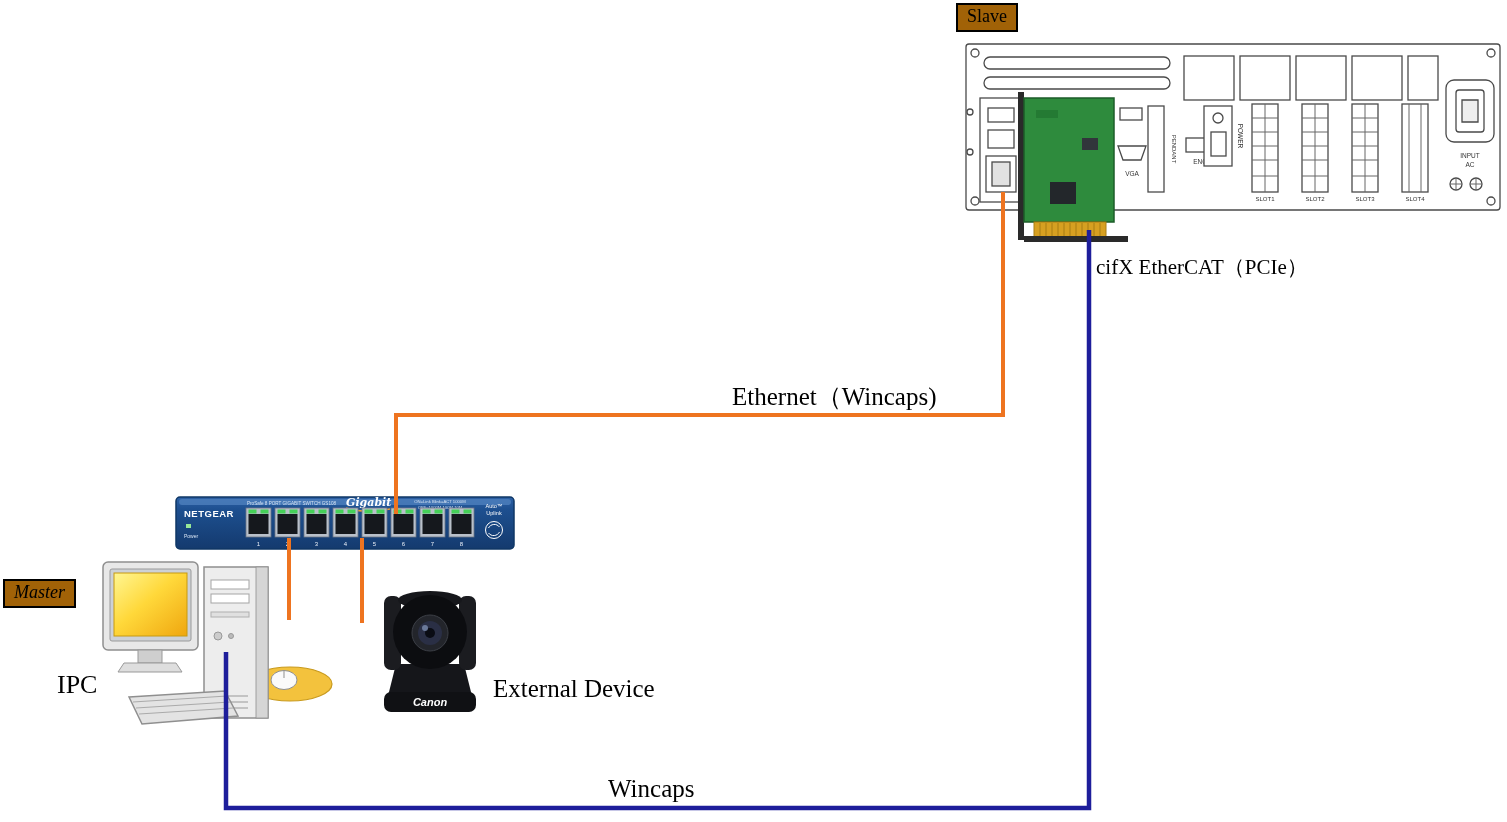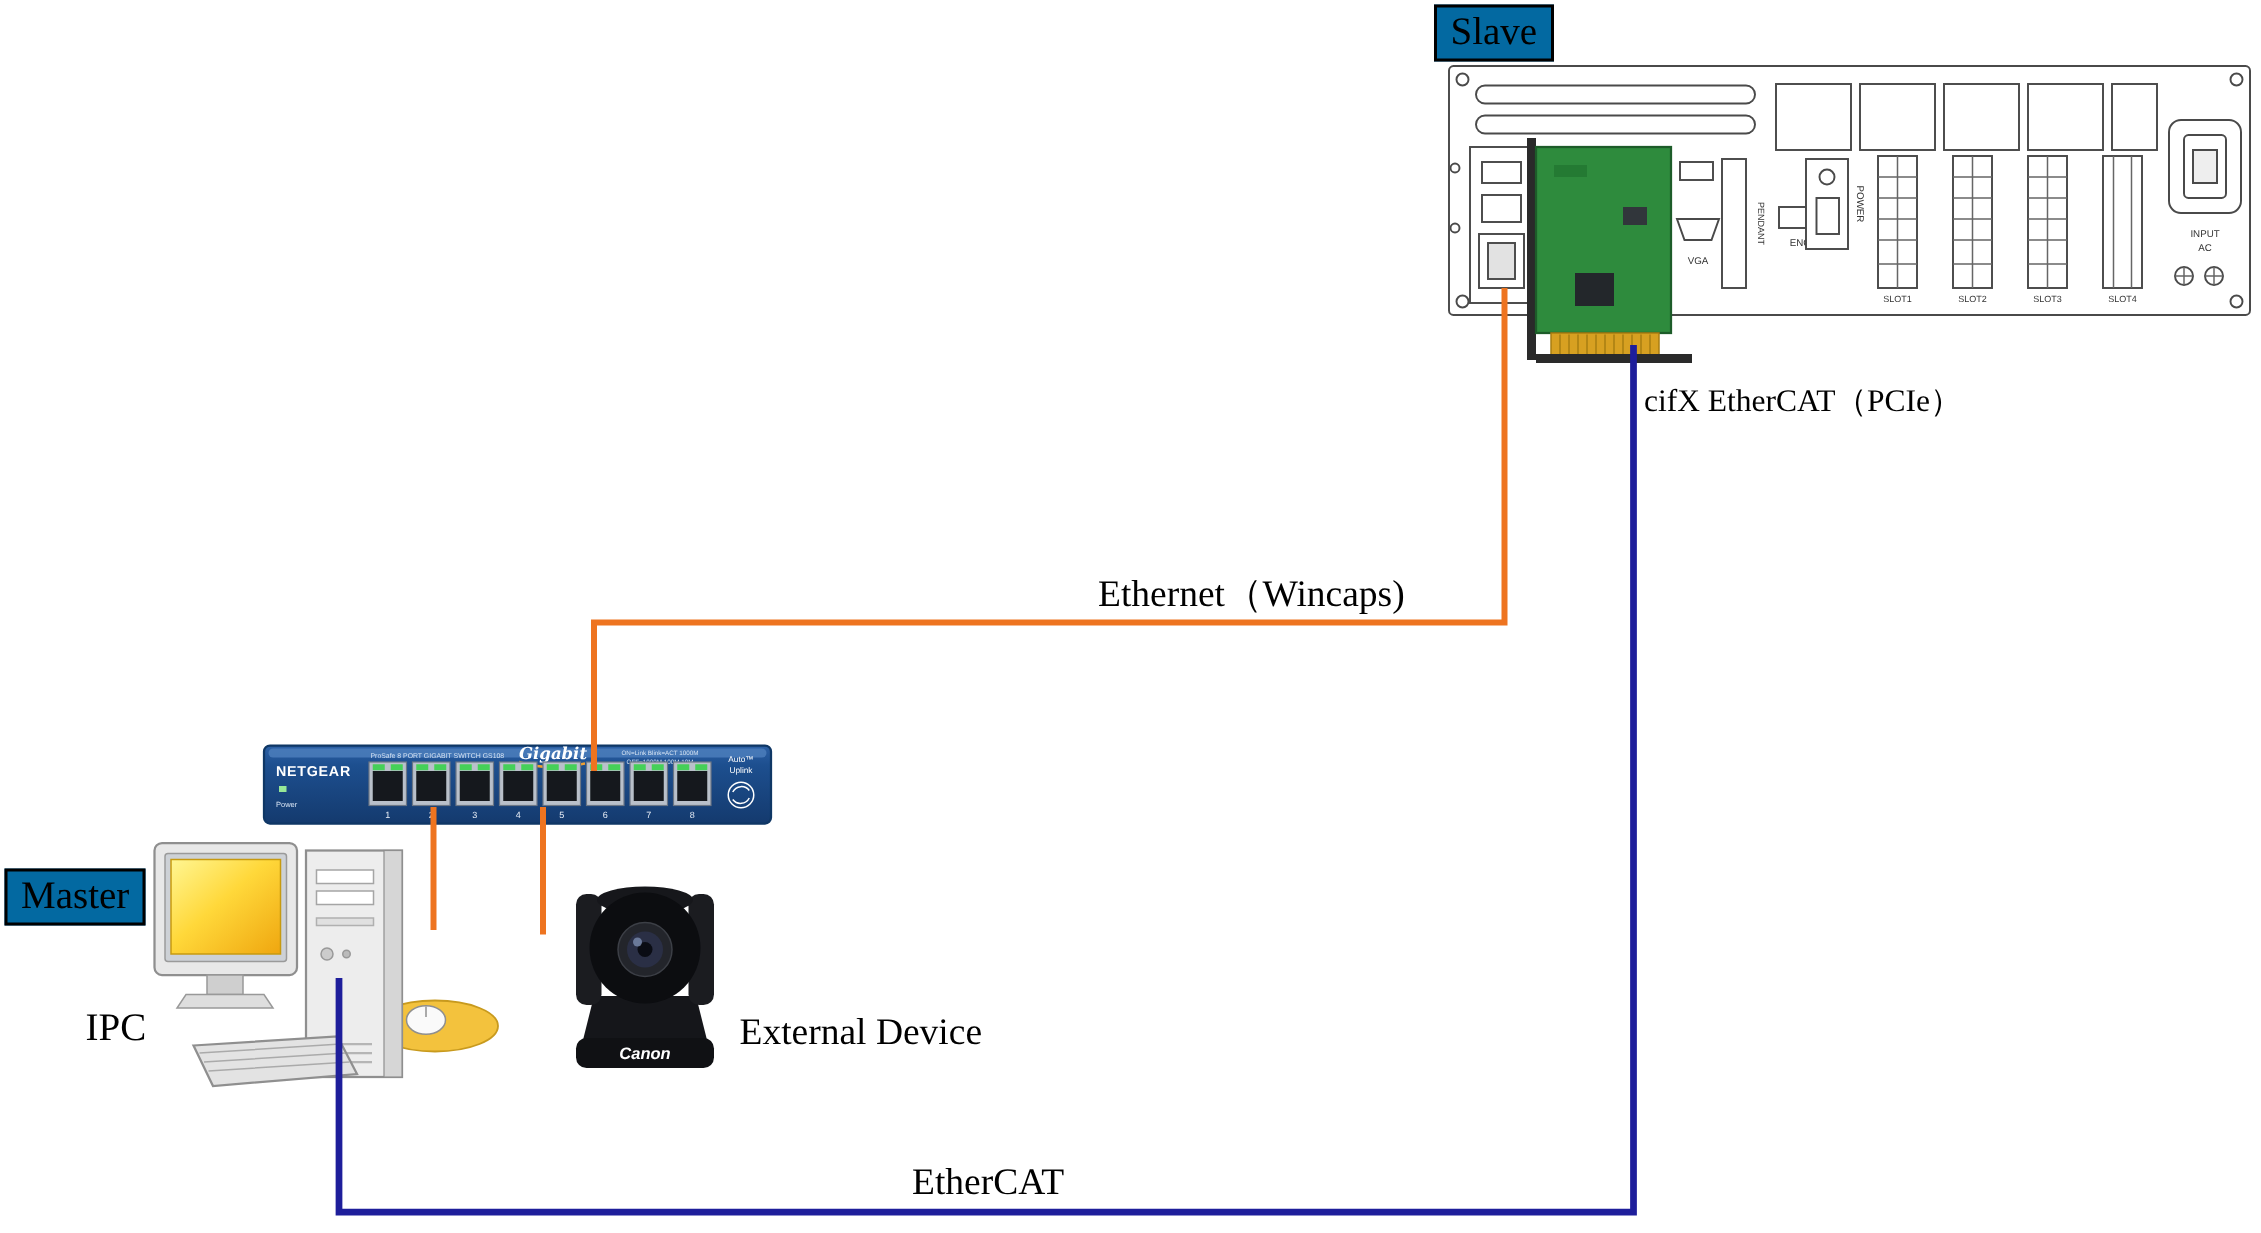--- a/index.html
+++ b/index.html
@@ -8,24 +8,24 @@
     width:1507px; height:822px; position:relative; overflow:hidden;
     font-family:"Liberation Serif", serif; color:#000;
   }
   .stage { position:absolute; inset:0; width:1507px; height:822px; }
   svg.art { position:absolute; left:0; top:0; }
   .lbl {
     position:absolute; white-space:nowrap; color:#000;
     font-family:"Liberation Serif", serif; font-size:25px; line-height:1.15;
   }
   .boxed {
-    border:2px solid #000; background:#0369a1; padding:1px 9px 3px 9px; font-size:26px;
+    border:2px solid #000; background:#a16207; padding:1px 9px 3px 9px; font-size:18px;
   }
   .lbl-slave    { left:956px;  top:3px; }
-  .lbl-master   { left:3px;    top:579px; }
+  .lbl-master   { left:3px;    top:579px;font-style:italic; }
   .lbl-ipc      { left:57px;   top:670px; font-size:26px;text-align:center; }
   .lbl-extdev   { left:493px;  top:675px;font-family:Liberation Serif, serif; }
   .lbl-cifx     { left:1096px; top:255px; font-size:21px; }
   .lbl-ethernet { left:732px;  top:383px; }
   .lbl-ethercat { left:608px;  top:775px; }
   text { font-family:"Liberation Sans", sans-serif; }
   .script-logo { font-family:"DejaVu Serif", serif; font-style:italic; font-weight:bold; }
 </style>
 </head>
 <body>
@@ -258,15 +258,15 @@
     <polyline points="1089,230 1089,808 226,808 226,652" fill="none" stroke="#1e1e9b" stroke-width="4.5"></polyline>
   </g>
 </svg>
 
 <div class="lbl boxed lbl-slave">Slave</div>
 <div class="lbl boxed lbl-master">Master</div>
 <div class="lbl lbl-ipc">IPC</div>
 <div class="lbl lbl-extdev">External Device</div>
 <div class="lbl lbl-ethernet">Ethernet（Wincaps)</div>
 <div class="lbl lbl-cifx">cifX EtherCAT（PCIe）</div>
-<div class="lbl lbl-ethercat">EtherCAT</div>
+<div class="lbl lbl-ethercat">Wincaps</div>
 
 </div>
 
 </body></html>

